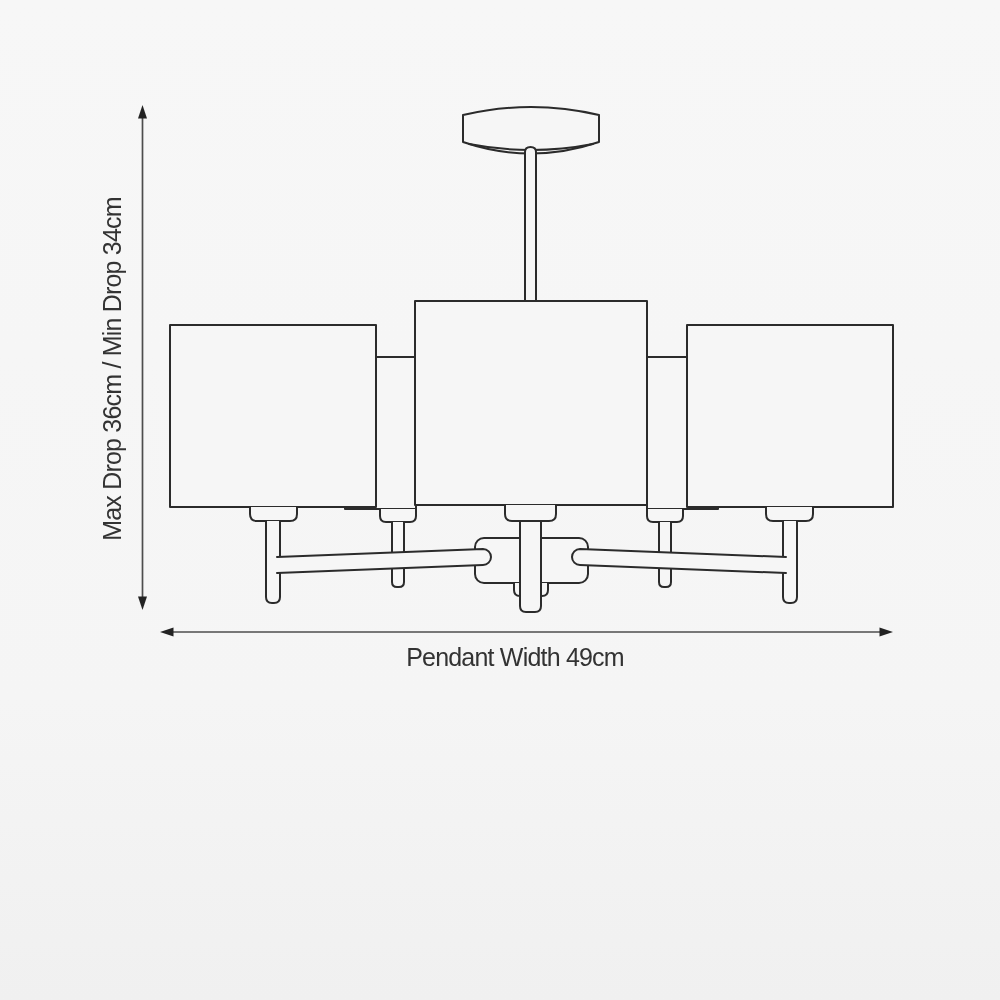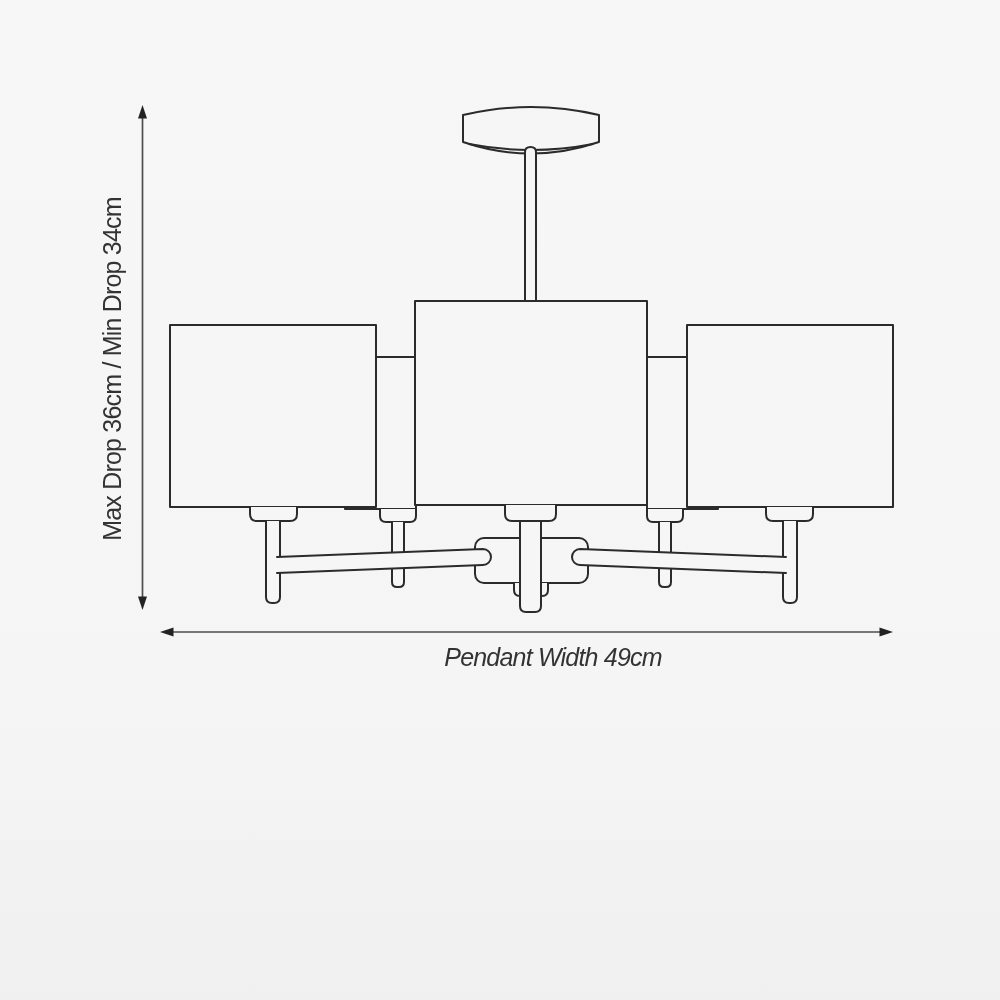--- a/index.html
+++ b/index.html
@@ -43,24 +43,23 @@
     letter-spacing: -0.8px;
     white-space: nowrap;
     user-select: none;
   }
   .dim-label.vertical {
     left: 112px;
     top: 369px;
     transform: translate(-50%, -50%) rotate(-90deg);
   }
   .dim-label.horizontal {
-    left: 553px;
+    left: 515px;
     top: 657px;
     transform: translate(-50%, -50%);
-    font-style: italic;
   }
 </style>
 </head>
 <body>
 
 <div class="canvas">
 
   <svg width="1000" height="1000" viewBox="0 0 1000 1000">
 
     <g>

